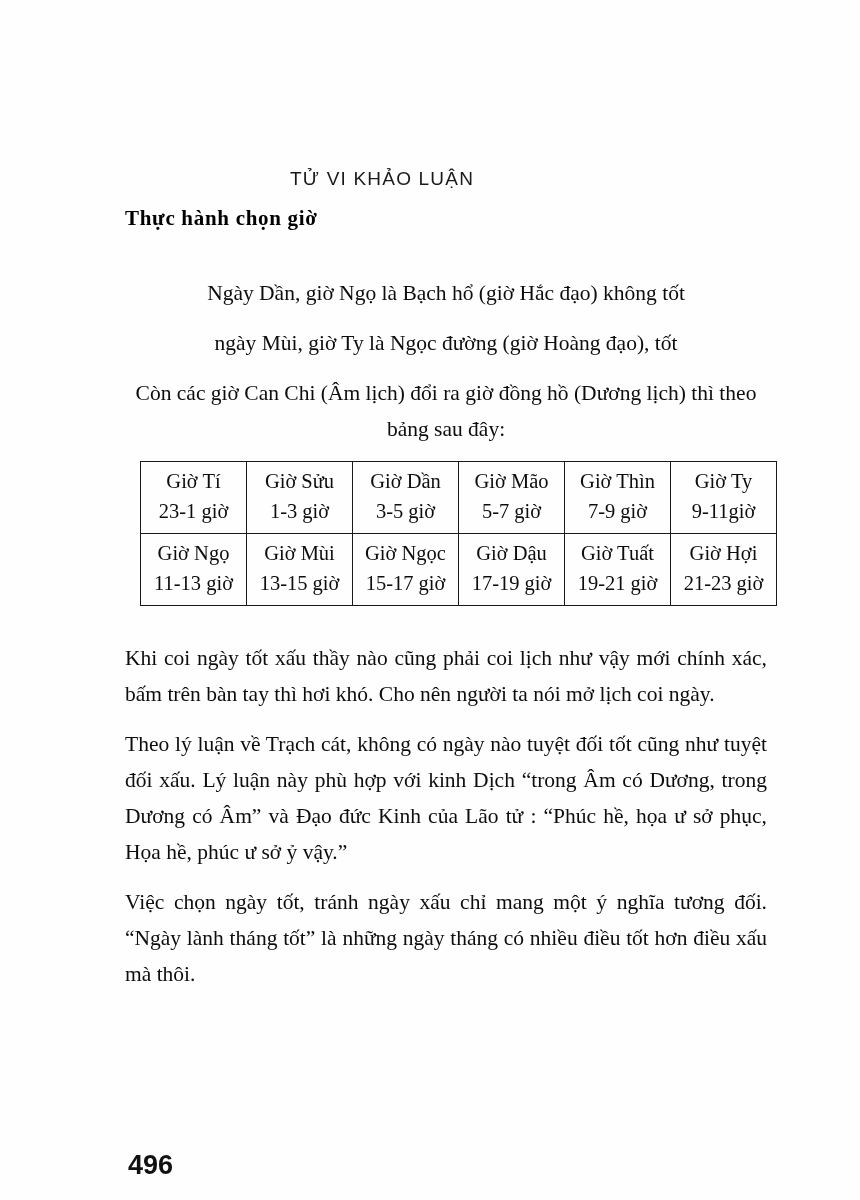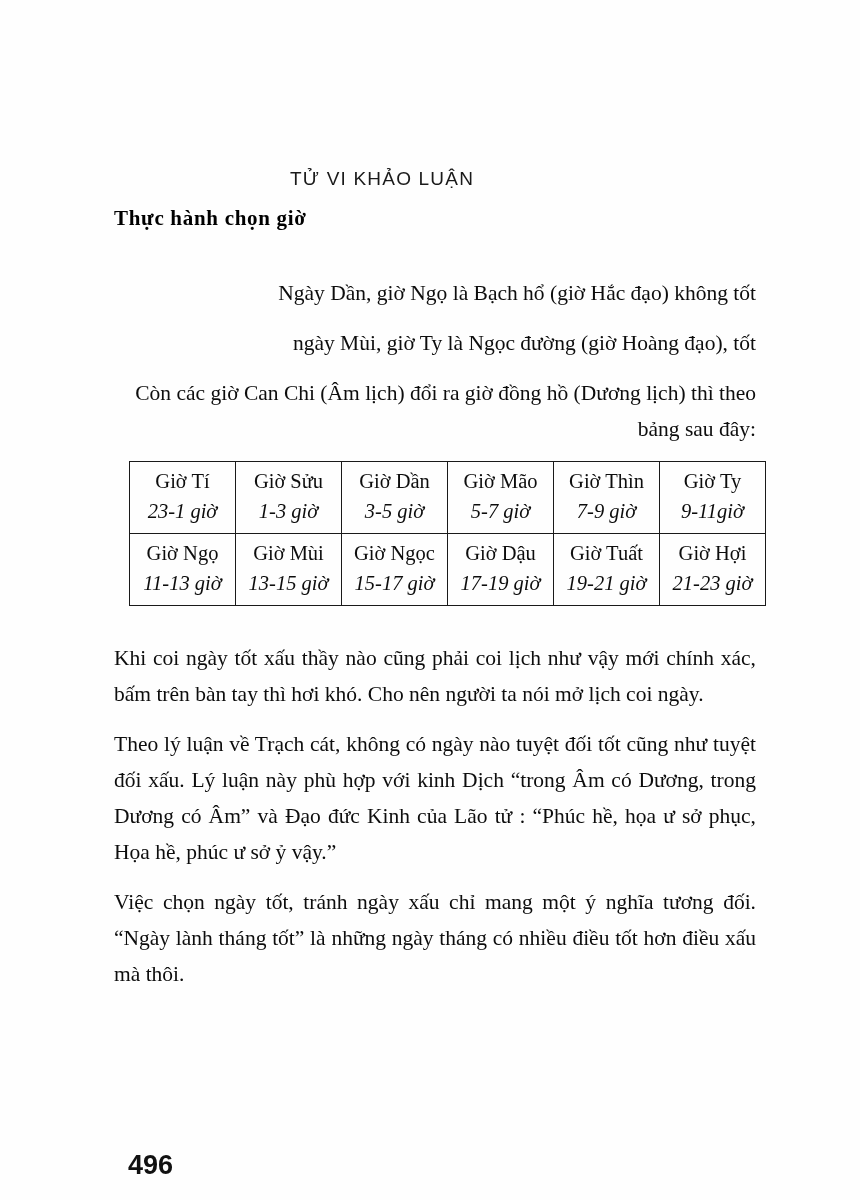--- a/index.html
+++ b/index.html
@@ -32,39 +32,39 @@
     font-size: 19px;
     letter-spacing: 1.2px;
     color: #1a1a1a;
     font-family: "Liberation Sans", "DejaVu Sans", sans-serif;
     font-weight: 400;
   }
 
   
   .column {
     position: absolute;
-    left: 114px;
+    left: 125px;
     top: 206px;
     width: 642px;
   }
 
   .section-heading {
     font-weight: bold;
     font-size: 21px;
     letter-spacing: 0.7px;
     margin: 0 0 44px 0;
     color: #000;
   }
 
   p.para {
     margin: 0 0 14px 0;
     font-size: 21.5px;
     line-height: 36px;
     color: #0d0d0d;
-    text-align: right;
+    text-align: center;
   }
 
   p.para.justify {
     text-align: justify;
     text-justify: inter-word;
     margin-top: 8px;
   }
 
   p.para.loose {
     margin-bottom: 20px;
@@ -85,21 +85,21 @@
   table.hour-table td {
     border: 1.5px solid #1a1a1a;
     text-align: center;
     vertical-align: middle;
     padding: 4px 2px 7px 2px;
     font-size: 20.5px;
     line-height: 30px;
     color: #0d0d0d;
   }
   table.hour-table td .cell-name { display: block; }
-  table.hour-table td .cell-range { display: block; font-style: italic; }
+  table.hour-table td .cell-range { display: block; }
 
   
   .tail { margin-top: 4px; }
 
   
   .folio {
     position: absolute;
     left: 128px;
     top: 1150px;
     font-size: 27px;

